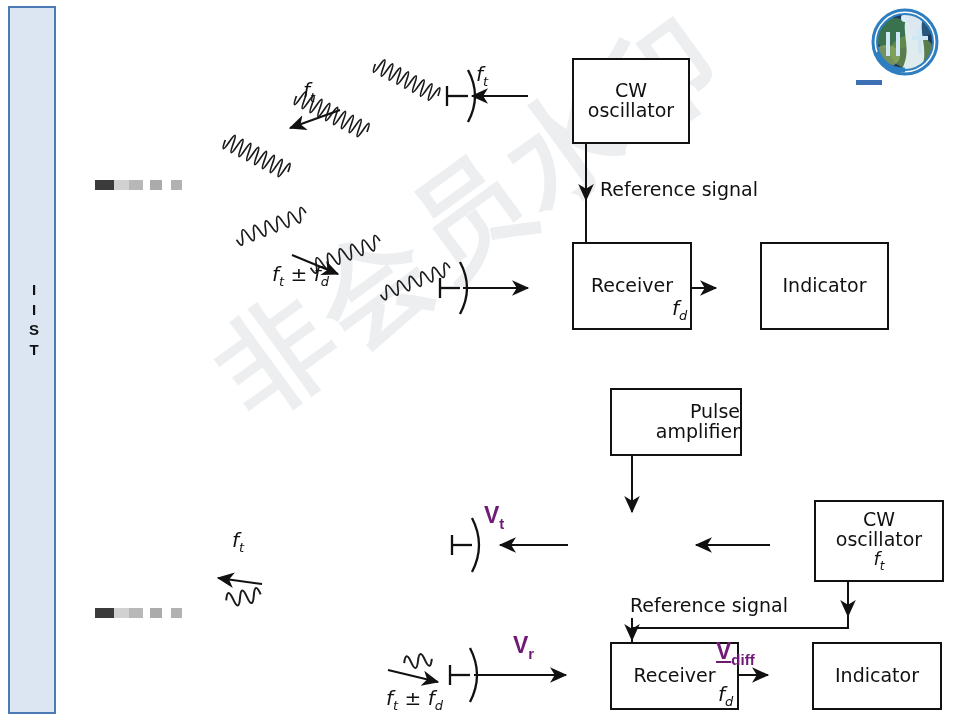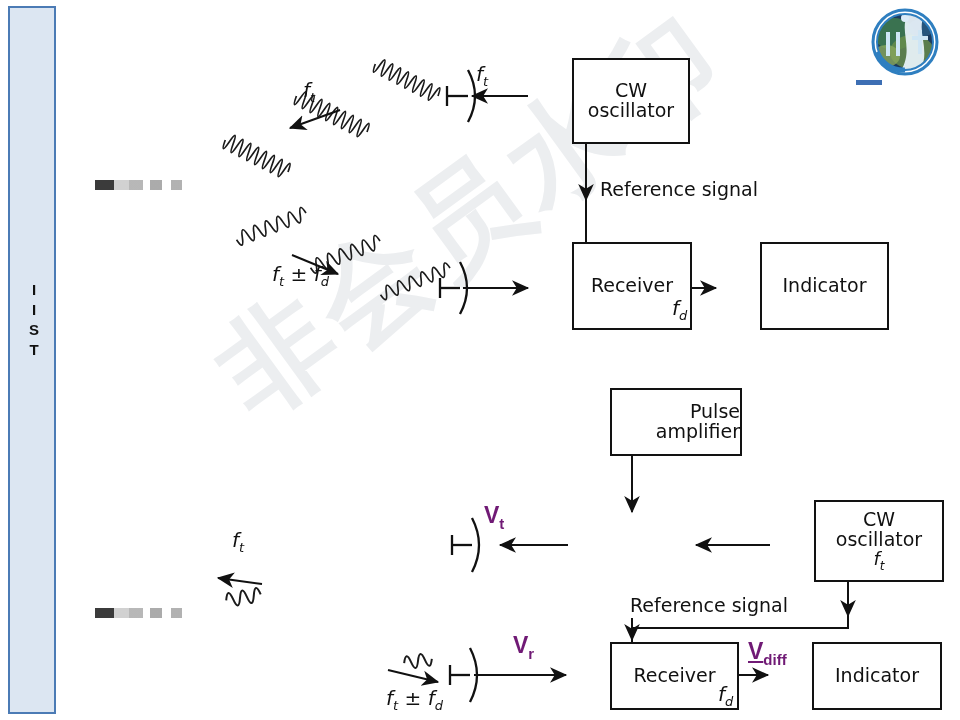--- a/index.html
+++ b/index.html
@@ -272,15 +272,15 @@
   <div class="lbl lbl-ital" style="left:718px;top:682px;">f<sub>d</sub></div>
 
   <div class="lbl lbl-ital" style="left:232px;top:528px;">f<sub>t</sub></div>
 
   <div class="lbl lbl-ital" style="left:386px;top:686px;">f<sub>t</sub> ± f<sub>d</sub></div>
 
   <div class="blue" style="left:484px;top:502px;">V<sub>t</sub></div>
 
   <div class="blue" style="left:489px;top:632px;margin-left:24px;">V<sub>r</sub></div>
 
-  <div class="blue" style="left:748px;top:638px;text-decoration:underline;">V<sub>diff</sub></div>
+  <div class="blue" style="left:716px;top:638px;text-decoration:underline;">V<sub>diff</sub></div>
 
 </div>
 
 </body></html>

